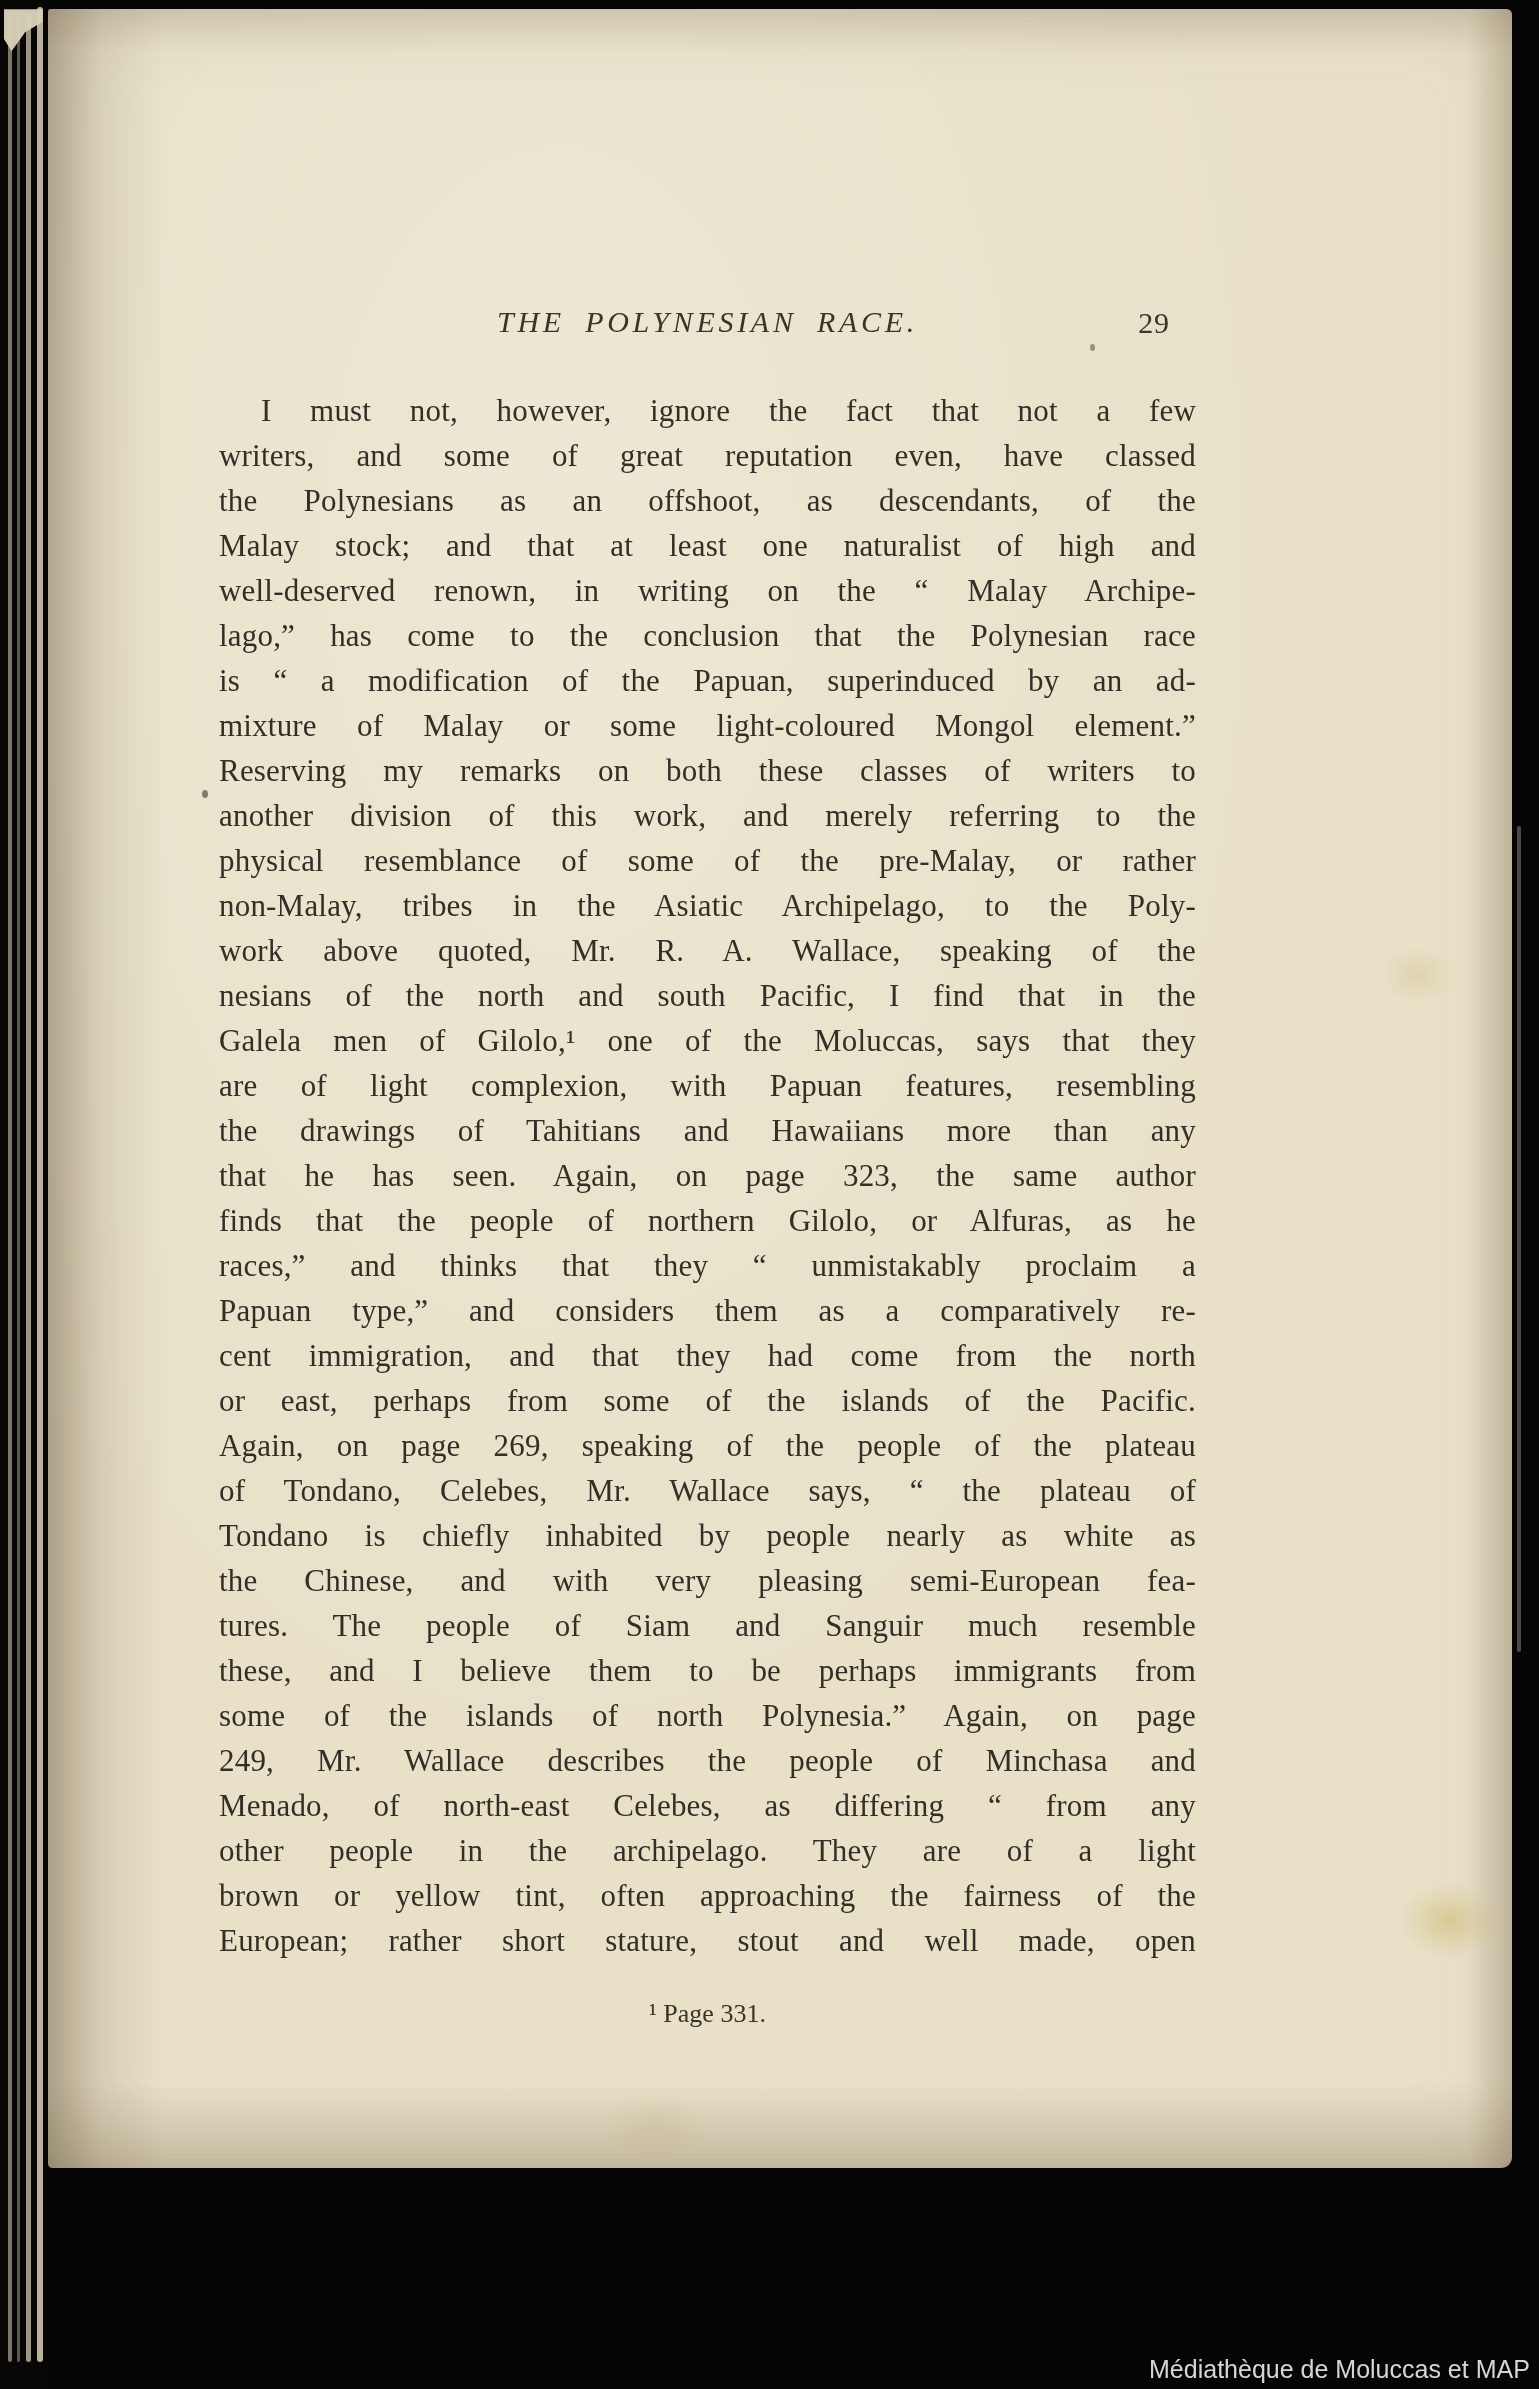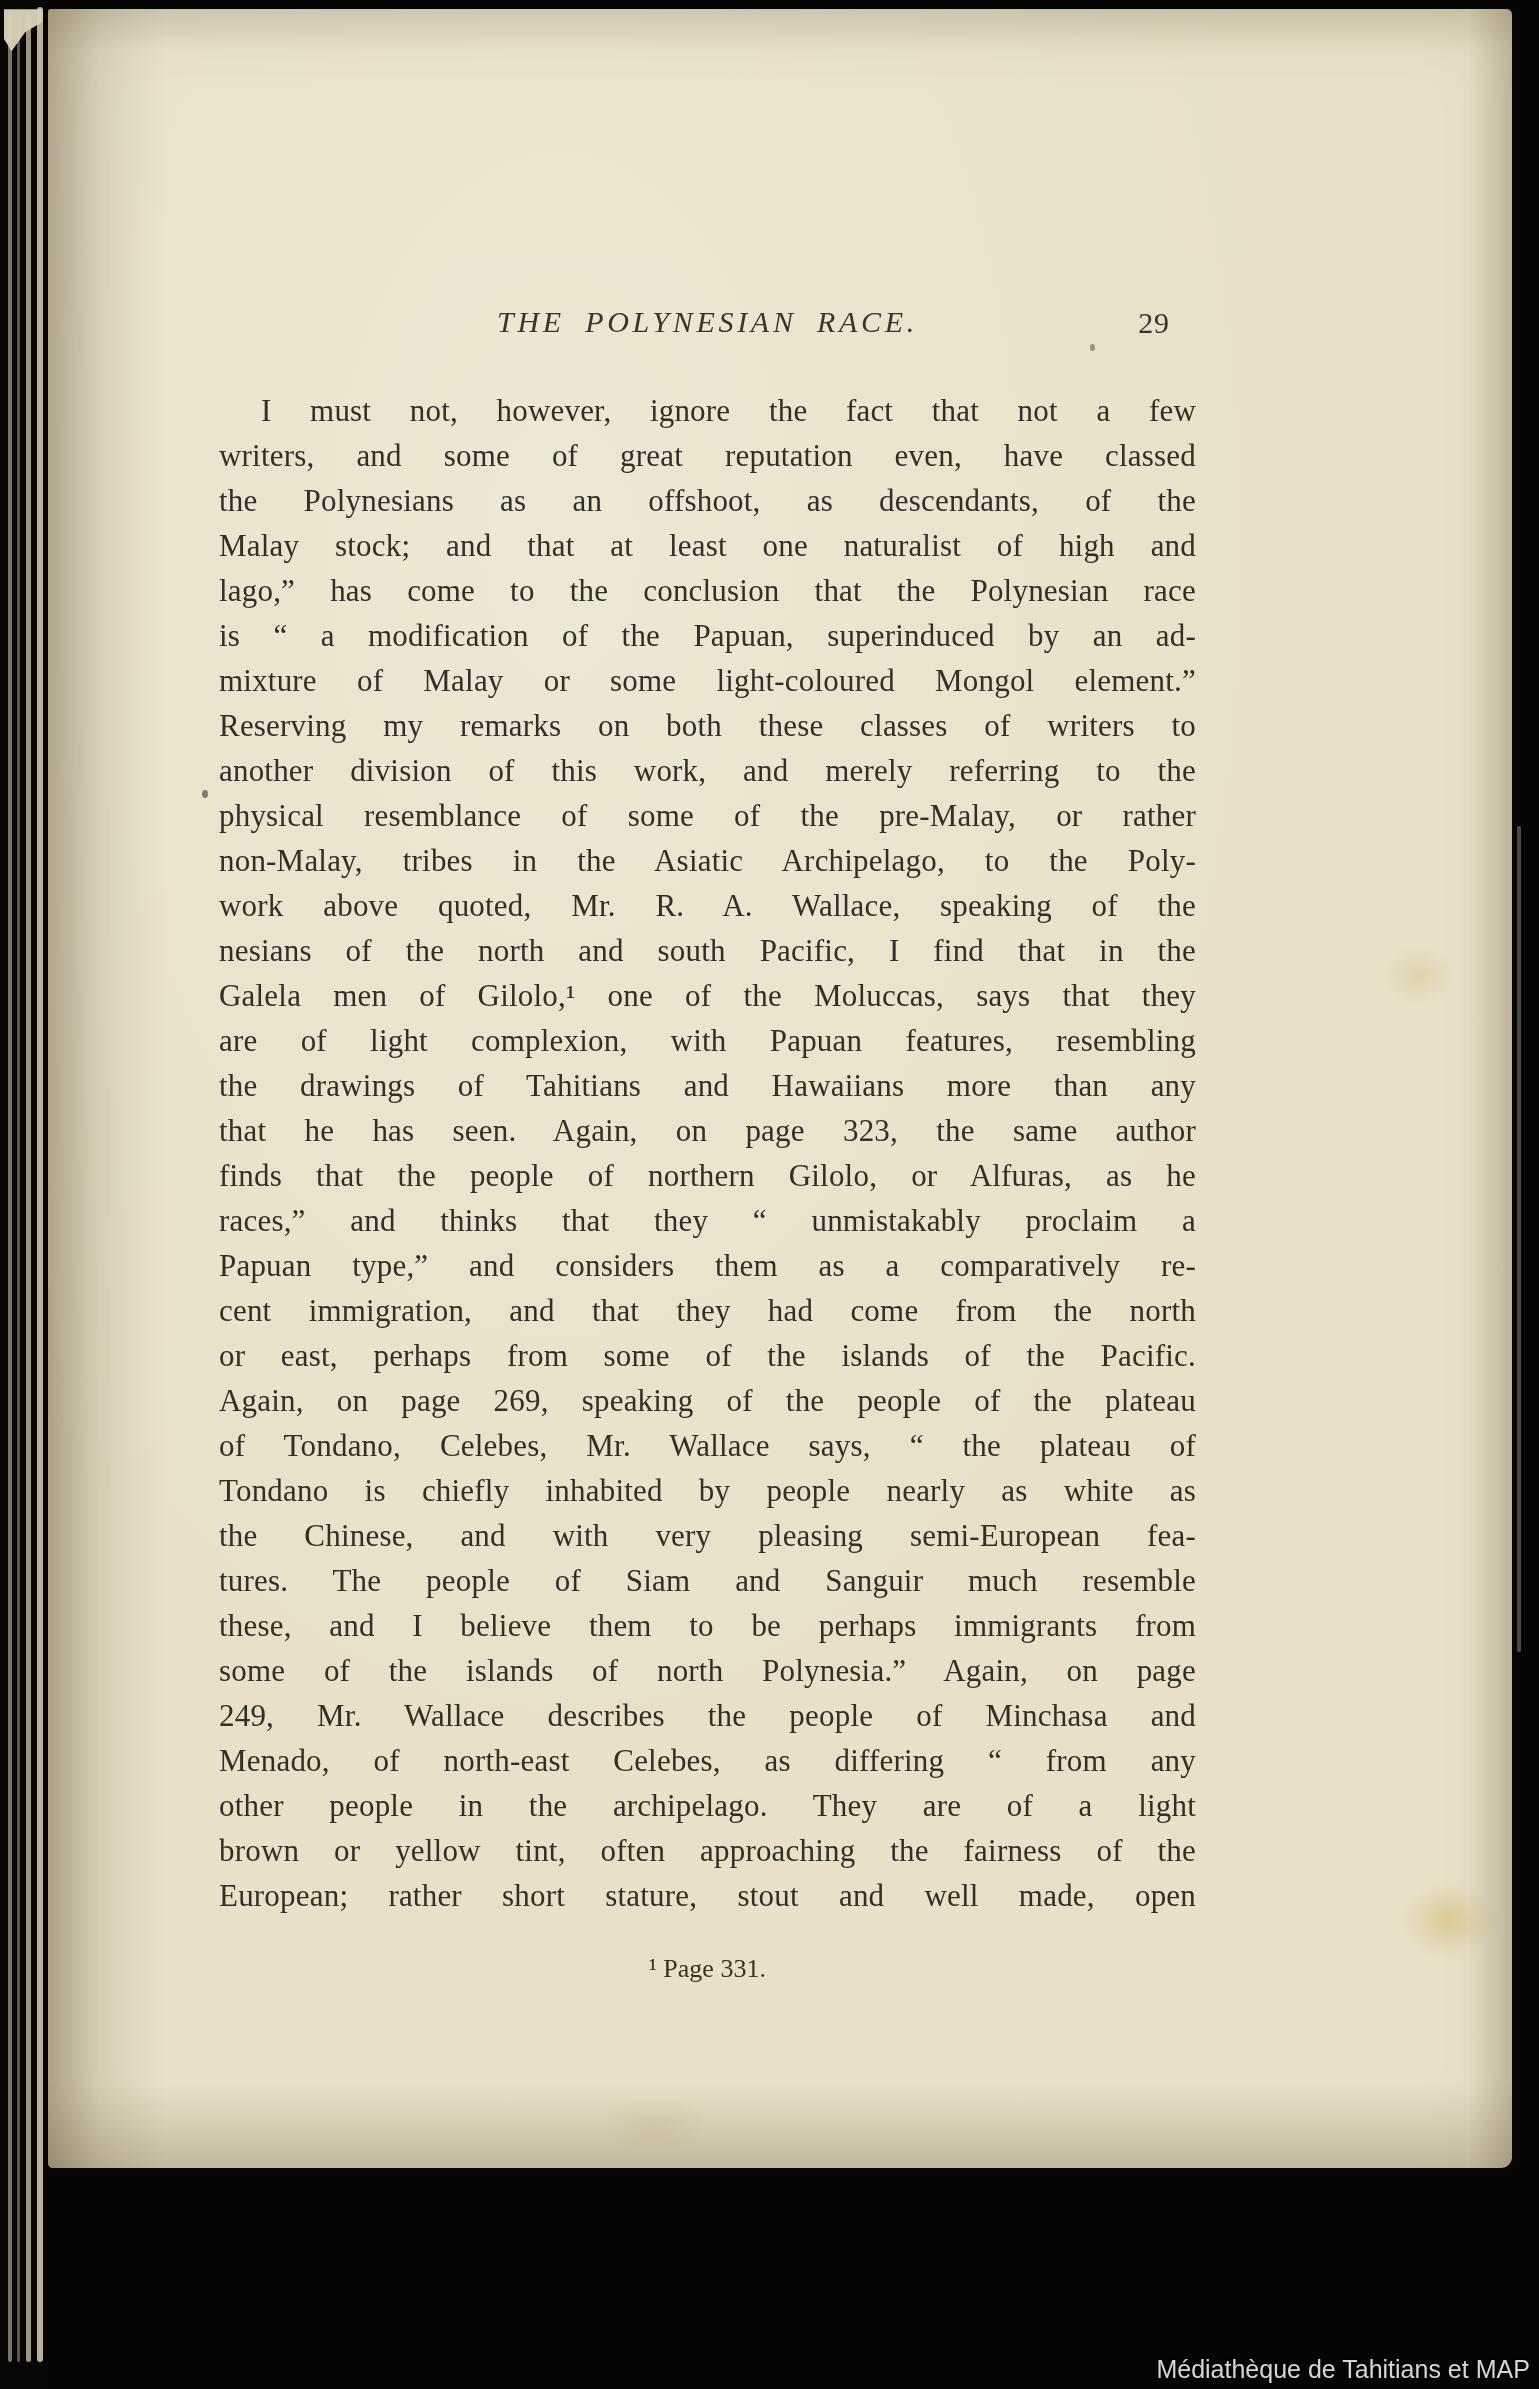--- a/index.html
+++ b/index.html
@@ -88,20 +88,21 @@
     <div class="text-col">
       <div class="header">
         <span class="title">THE POLYNESIAN RACE.</span>
         <span class="pagenum">29</span>
       </div>
       <div class="body" id="body-text">
           <div class="line indent">I must not, however, ignore the fact that not a few</div>
           <div class="line">writers, and some of great reputation even, have classed</div>
           <div class="line">the Polynesians as an offshoot, as descendants, of the</div>
           <div class="line">Malay stock; and that at least one naturalist of high and</div>
+          <div class="line">well-deserved renown, in writing on the “ Malay Archipe-</div>
           <div class="line">lago,” has come to the conclusion that the Polynesian race</div>
           <div class="line">is “ a modification of the Papuan, superinduced by an ad-</div>
           <div class="line">mixture of Malay or some light-coloured Mongol element.”</div>
           <div class="line">Reserving my remarks on both these classes of writers to</div>
           <div class="line">another division of this work, and merely referring to the</div>
           <div class="line">physical resemblance of some of the pre-Malay, or rather</div>
           <div class="line">non-Malay, tribes in the Asiatic Archipelago, to the Poly-</div>
           <div class="line">work above quoted, Mr. R. A. Wallace, speaking of the</div>
           <div class="line">nesians of the north and south Pacific, I find that in the</div>
           <div class="line">Galela men of Gilolo,¹ one of the Moluccas, says that they</div>
@@ -125,15 +126,15 @@
           <div class="line">other people in the archipelago.  They are of a light</div>
           <div class="line">brown or yellow tint, often approaching the fairness of the</div>
           <div class="line">European; rather short stature, stout and well made, open</div>
         </div>
       <div class="footnote">¹ Page 331.</div>
     </div>
   </div>
 
   <div class="redge"></div>
 
-  <div class="watermark">Médiathèque de Tahitians et MAP</div>
+  <div class="watermark">Médiathèque de Moluccas et MAP</div>
 </div>
 
 
 </body></html>

